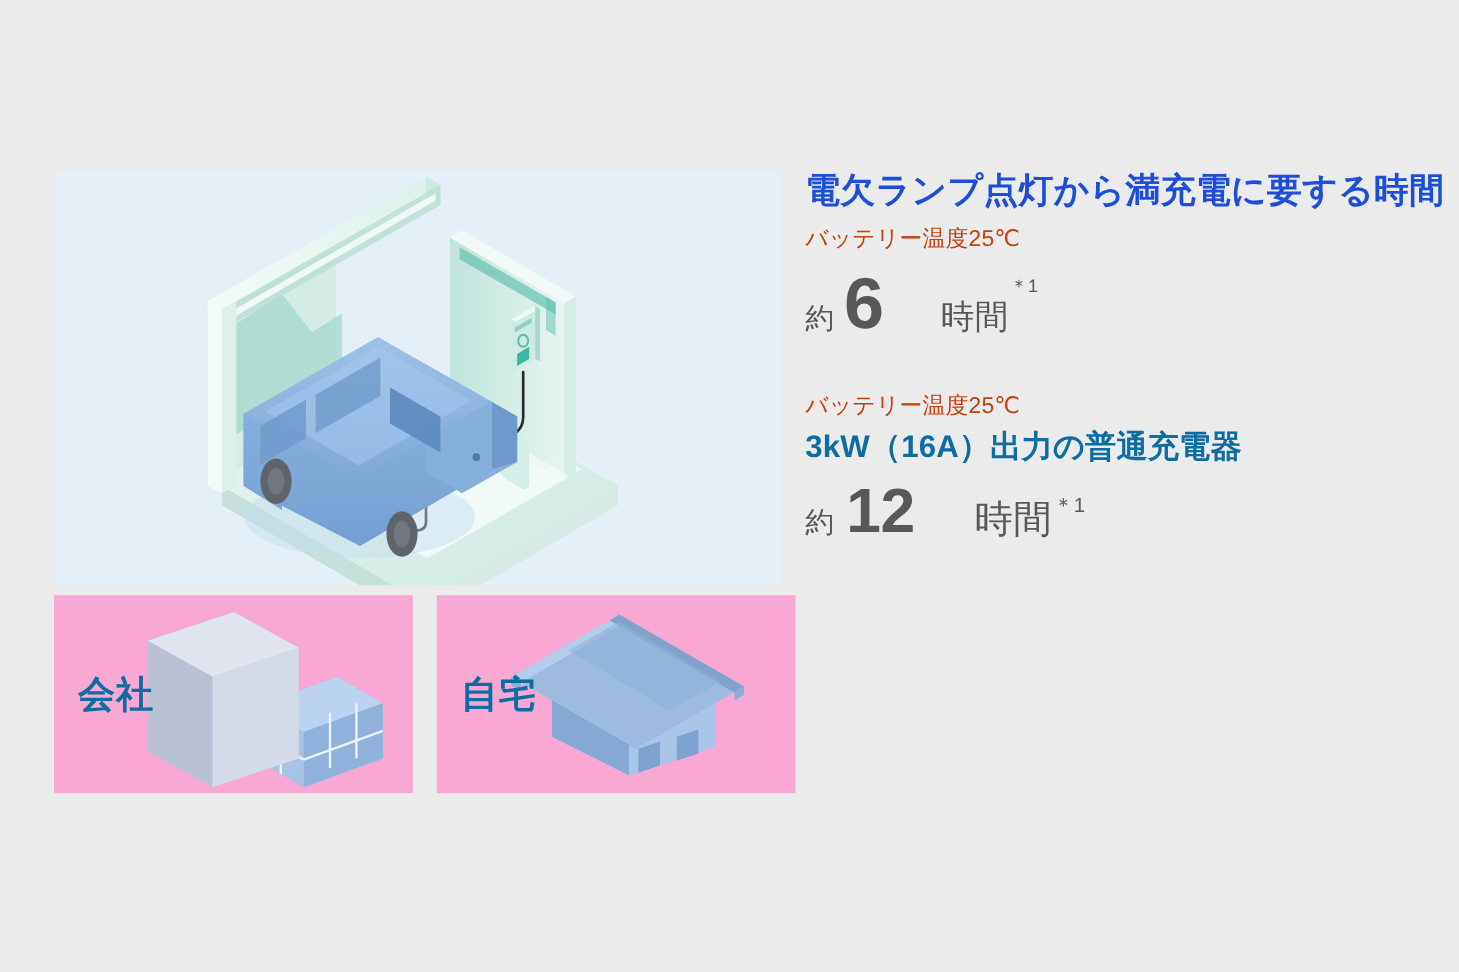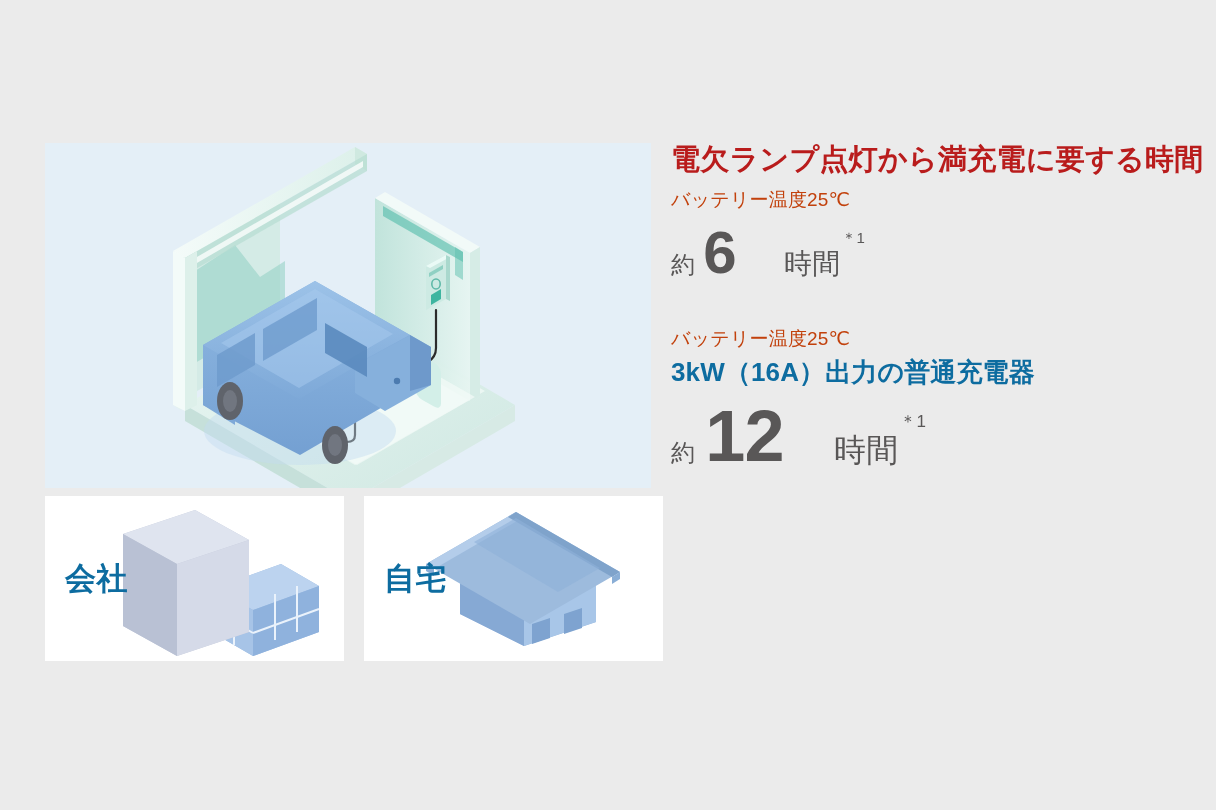--- a/index.html
+++ b/index.html
@@ -45,21 +45,21 @@
     top: 353px;
     width: 606px;
     height: 165px;
   }
 
   .panel-small {
     position: absolute;
     top: 0;
     width: 299px;
     height: 165px;
-    background: #ffffff;
+    background: #f9a8d4;
     overflow: hidden;
     text-decoration: underline;
   }
   .panel-small.left  { left: 0; }
   .panel-small.right { left: 319px; }
 
   .panel-label {
     position: absolute;
     left: 20px;
     top: 50%;
@@ -85,21 +85,21 @@
     left: 671px;
     top: 143px;
     width: 530px;
   }
 
   .main-title {
     font-size: 29px;
     font-weight: 700;
     line-height: 1.15;
     letter-spacing: .01em;
-    color: #b91c1c;
+    color: #1d4ed8;
     margin: 0 0 12px 0;
     white-space: nowrap;
     text-align: center;
   }
 
   .spec-block { margin-bottom: 4px; }
   .spec-block.second { margin-top: 44px; }
 
   .spec-cond {
     font-size: 19px;
@@ -132,21 +132,21 @@
     font-weight: 400;
     letter-spacing: .01em;
   }
   .dur-number {
     font-size: 60px;
     font-weight: 700;
     line-height: 1;
     letter-spacing: -0.01em;
     margin: 0 4px 0 8px;
   }
-  .duration.big .dur-number { font-size: 72px; margin: 0 6px 0 10px; }
+  .duration.big .dur-number { font-size: 52px; margin: 0 6px 0 10px; }
   .dur-unit {
     font-size: 28px;
     font-weight: 400;
     letter-spacing: .01em;
     margin-left: 44px;
   }
   .duration.big .dur-unit { font-size: 32px; }
   .dur-note {
     font-size: 15px;
     font-weight: 400;

